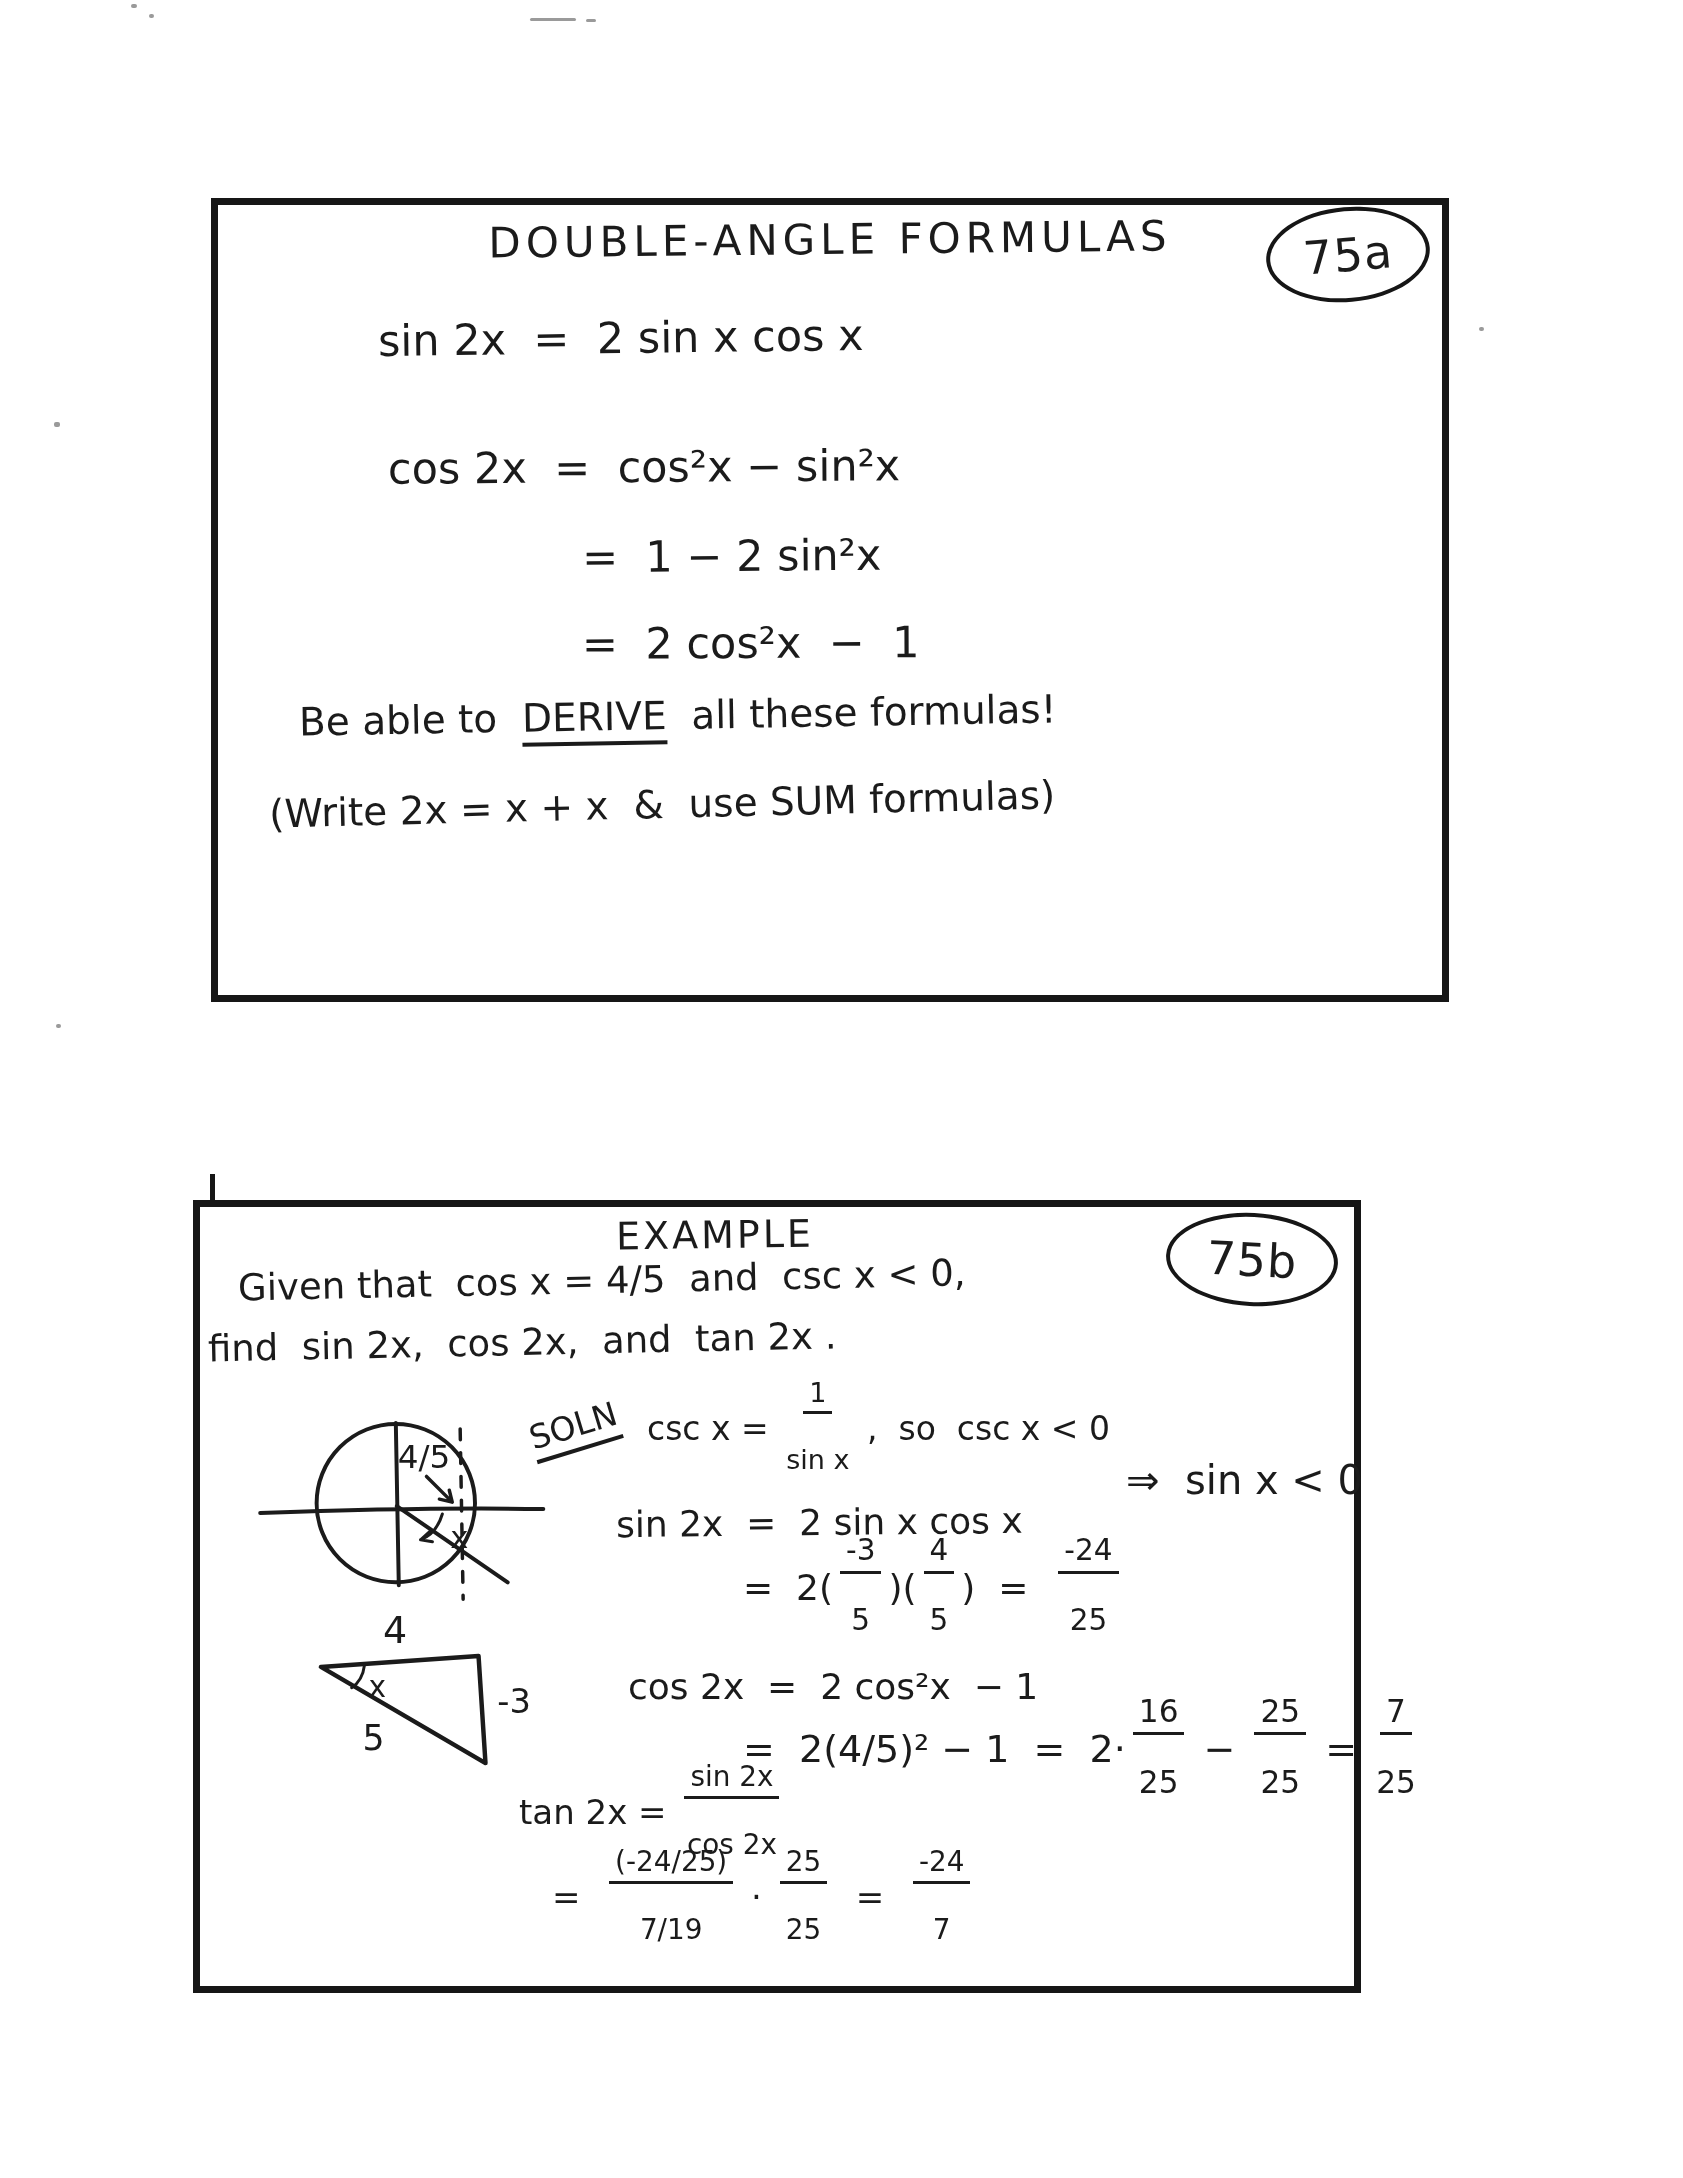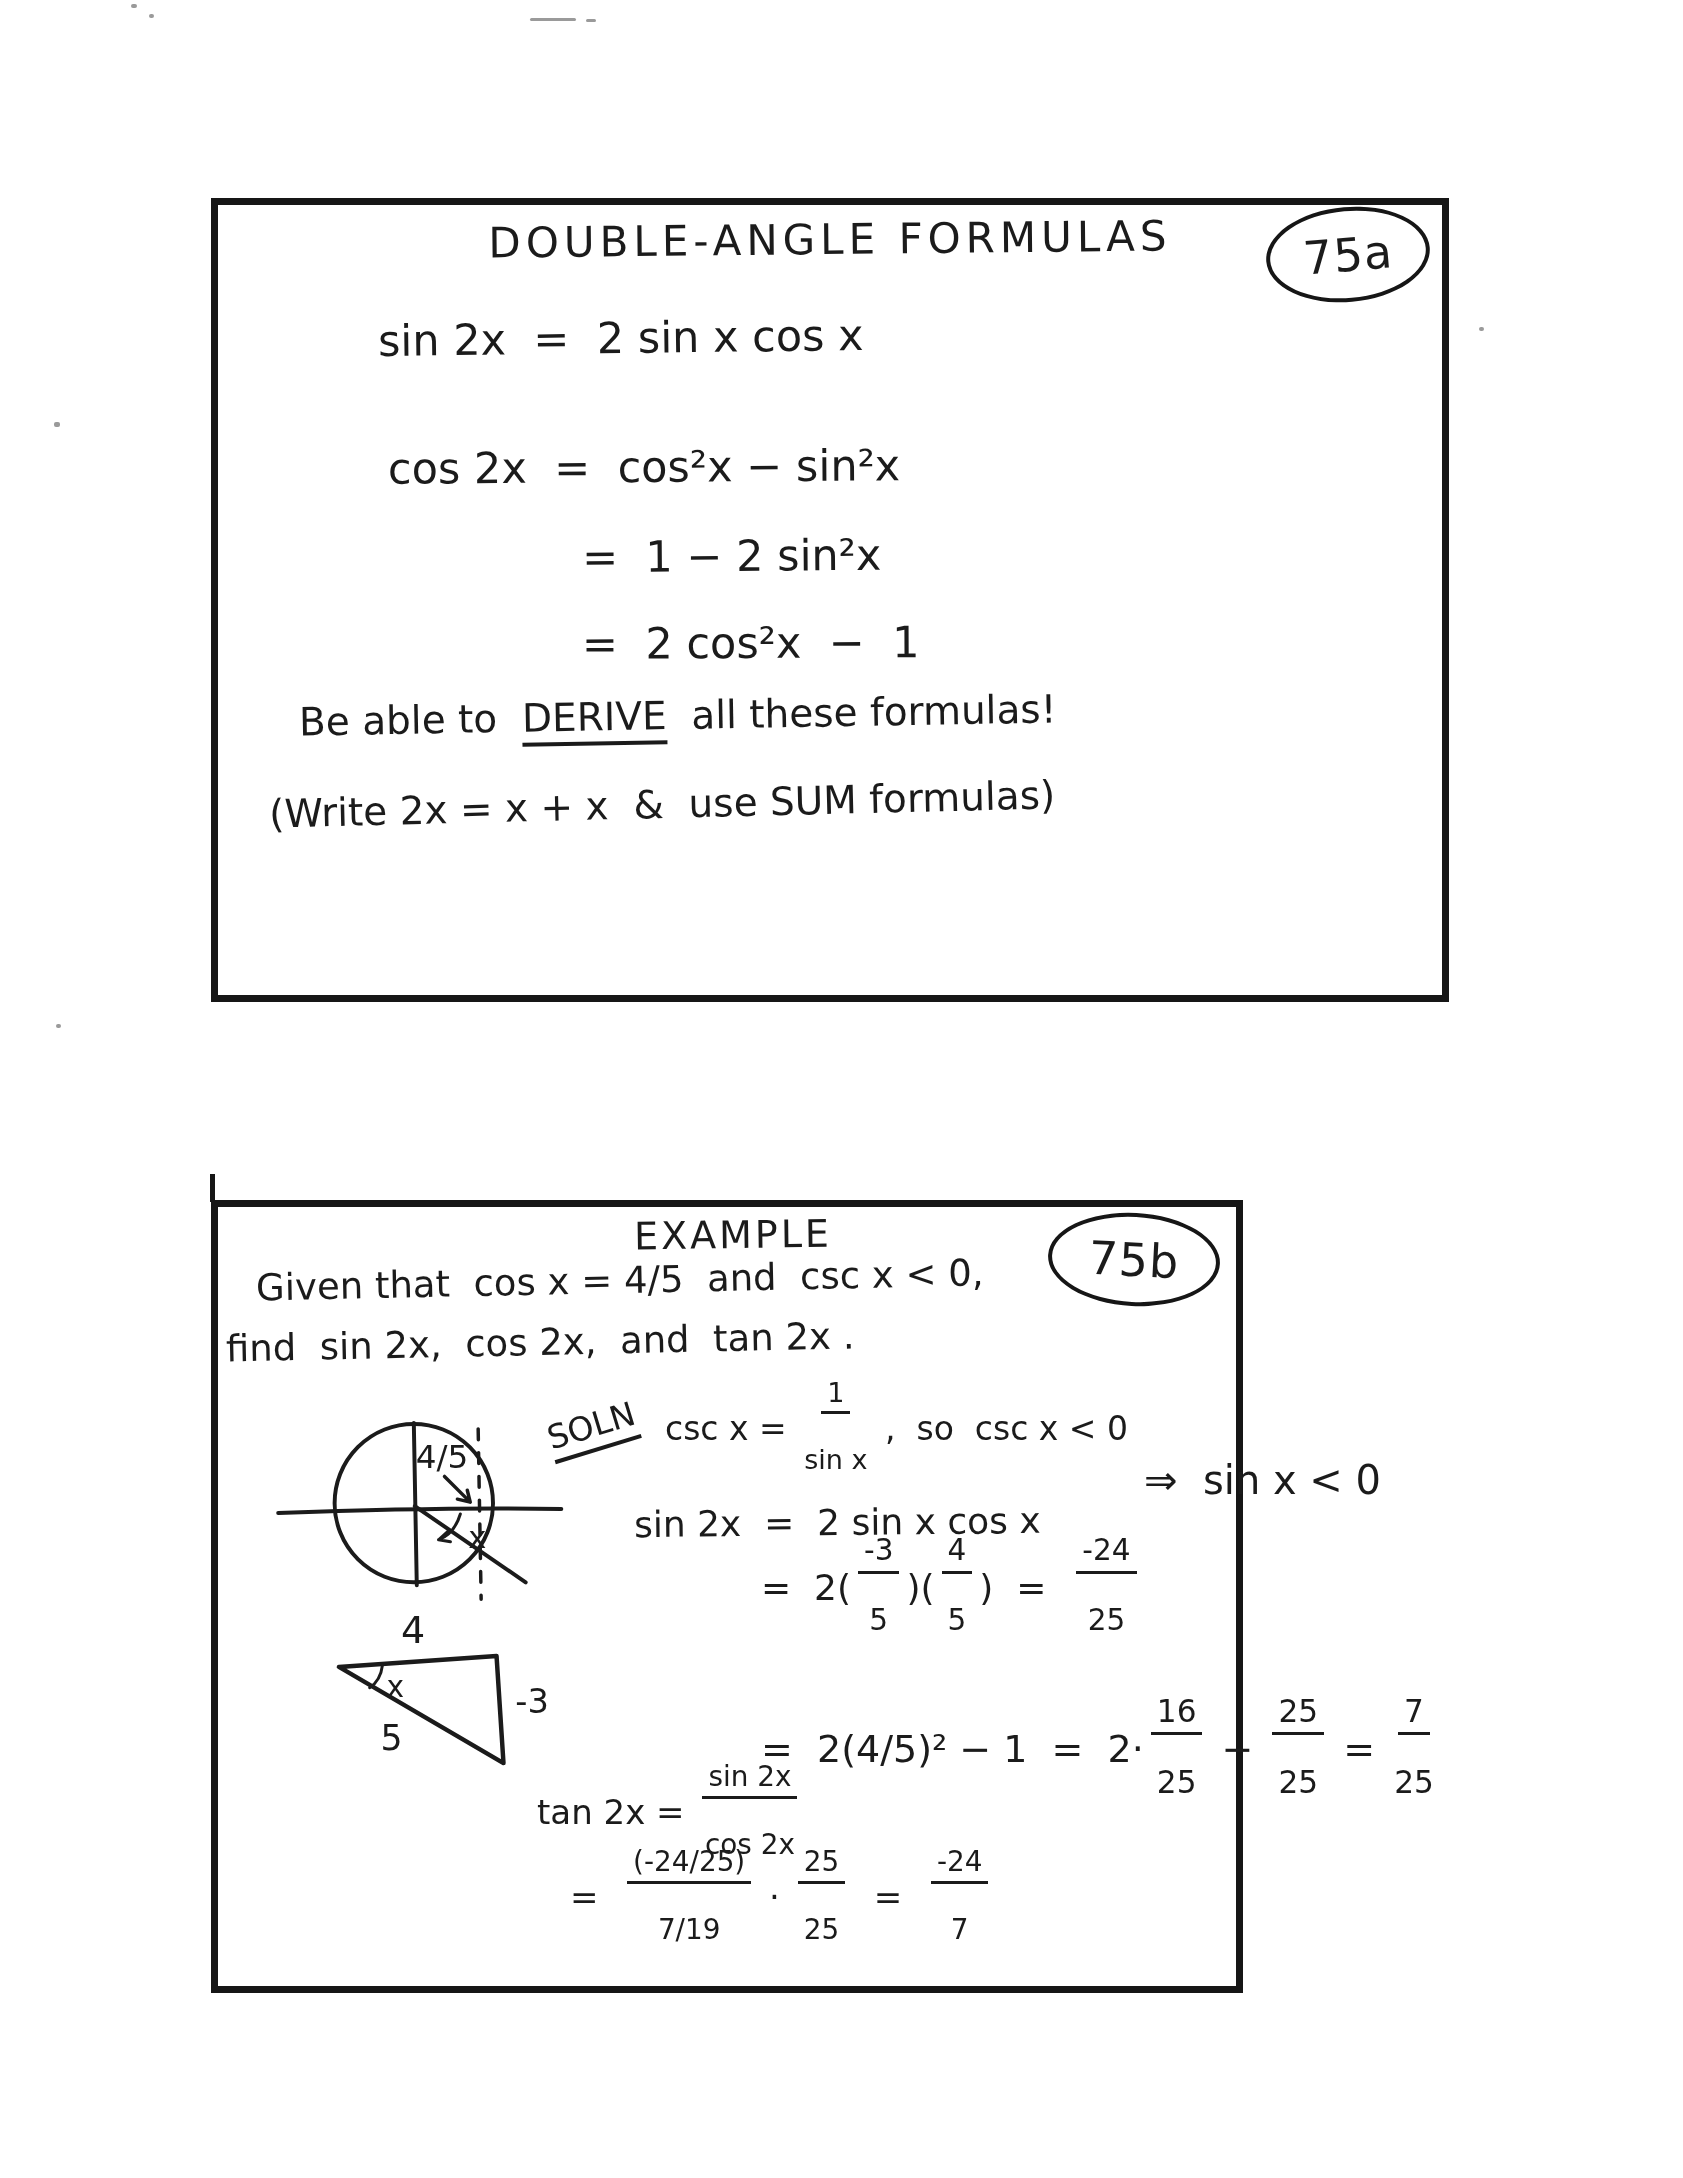--- a/index.html
+++ b/index.html
@@ -2,21 +2,21 @@
 <html><head>
 <meta charset="utf-8">
 <style>
   html,body{margin:0;padding:0;}
   body{
     width:1683px;height:2178px;position:relative;background:#ffffff;
     font-family:"DejaVu Sans", sans-serif;color:#1b1b1b;overflow:hidden;
   }
   .card{position:absolute;border:7px solid #161616;background:#fff;box-sizing:border-box;}
   #card-a{left:211px;top:198px;width:1238px;height:804px;padding-left:33px;}
-  #card-b{left:211px;top:1200px;width:1032px;height:793px;}
+  #card-b{left:193px;top:1200px;width:1168px;height:793px;}
 
   .card-title{position:absolute;font-size:42px;letter-spacing:5px;white-space:pre;}
   #card-a .card-title{left:0;right:0;top:10px;text-align:center;transform:rotate(-0.6deg);}
   #card-b .card-title{left:416px;top:6px;transform:rotate(-0.8deg);letter-spacing:3px;font-size:38px;}
 
   .badge{
     position:absolute;border:4px solid #161616;border-radius:50%;
     display:flex;align-items:center;justify-content:center;
     font-size:46px;letter-spacing:1px;background:#fff;
   }
@@ -119,17 +119,18 @@
   <svg class="dia" id="dia-triangle" width="230" height="127" viewBox="0 0 232 128">
     <path d="M10 16 L169 5 L176 113 Z" stroke-width="4.5"></path>
     <path d="M54 14 Q 52 30 41 37" stroke-width="3"></path>
     <text x="58" y="46" font-size="30">x</text>
     <text x="52" y="100" font-size="35">5</text>
     <text x="188" y="62" font-size="34">-3</text>
   </svg>
 
   <div class="m" id="b-sin1">sin 2x  =  2 sin x cos x</div>
   <div class="m" id="b-sin2">=  2(<span class="frac"><span class="num">-3</span><span class="den">5</span></span>)(<span class="frac"><span class="num">4</span><span class="den">5</span></span>)  =  <span class="frac"><span class="num">-24</span><span class="den">25</span></span></div>
+  <div class="m" id="b-cos1">cos 2x  =  2 cos²x  − 1</div>
   <div class="m" id="b-cos2">=  2(4/5)² − 1  =  2·<span class="frac"><span class="num">16</span><span class="den">25</span></span> − <span class="frac"><span class="num">25</span><span class="den">25</span></span> = <span class="frac"><span class="num">7</span><span class="den">25</span></span></div>
   <div class="m" id="b-tan1">tan 2x = <span class="frac"><span class="num">sin 2x</span><span class="den">cos 2x</span></span></div>
   <div class="m" id="b-tan2">=  <span class="frac"><span class="num">(-24/25)</span><span class="den">7/19</span></span> · <span class="frac"><span class="num">25</span><span class="den">25</span></span>  =  <span class="frac"><span class="num">-24</span><span class="den">7</span></span></div>
 </div>
 
 
 </body></html>

